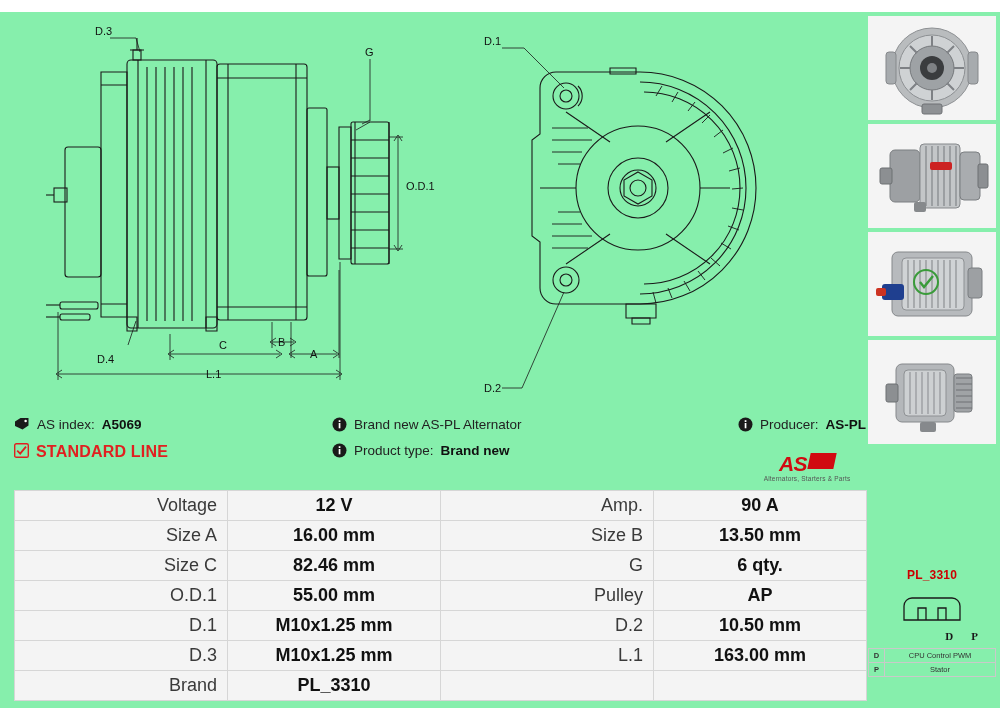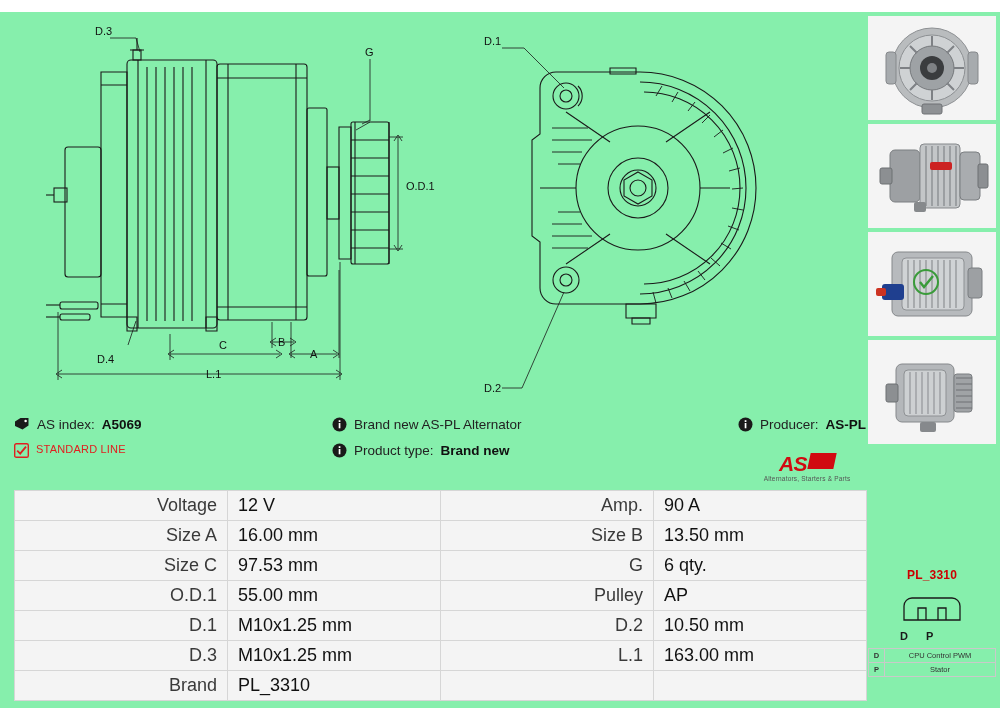--- a/index.html
+++ b/index.html
@@ -67,23 +67,24 @@
     margin-bottom: 4px;
   }
   .plug-draw {
     width: 128px; height: 50px;
     position: relative;
   }
   .plug-dp {
     font-size: 11px;
     font-weight: bold;
     letter-spacing: 18px;
-    text-align: left;
+    text-align: right;
     margin-top: -6px;
     padding-left: 32px;
+    font-family: Liberation Serif, serif;
   }
   .plug-legend {
     margin-top: 6px;
     width: 128px;
     border-collapse: collapse;
     font-size: 7.5px;
   }
   .plug-legend td {
     border: 1px solid #c9c9c9;
     padding: 2px 3px;
@@ -113,22 +114,22 @@
   .info-line .lbl { color: #222; }
   .info-line .val { font-weight: bold; color: #111; }
   .tag-icon, .info-icon, .check-icon {
     display: inline-flex;
     align-items: center;
     justify-content: center;
     flex: 0 0 auto;
   }
   .std-line {
     color: #e02020;
-    font-weight: normal;
-    font-size: 11px;
+    font-weight: bold;
+    font-size: 16px;
     letter-spacing: .2px;
   }
 
   
   .aspl-logo {
     position: absolute;
     right: 0; top: 36px;
     width: 118px;
     text-align: center;
   }
@@ -175,23 +176,23 @@
     height: 30px;
     padding: 0 10px;
     background: #f4f4f4;
   }
   .spec td.k {
     text-align: right;
     color: #3a3a3a;
     width: 213px;
   }
   .spec td.v {
-    text-align: left;
+    text-align: center;
     color: #111;
-    font-weight: normal;
+    font-weight: bold;
     width: 213px;
   }
   .spec td.empty { background: #f4f4f4; }
 </style>
 </head>
 <body>
 
 <div id="root">
 
   <div class="drawings">
@@ -508,21 +509,21 @@
         <td class="v">90 A</td>
       </tr>
       <tr>
         <td class="k">Size A</td>
         <td class="v">16.00 mm</td>
         <td class="k">Size B</td>
         <td class="v">13.50 mm</td>
       </tr>
       <tr>
         <td class="k">Size C</td>
-        <td class="v">97.53 mm</td>
+        <td class="v">82.46 mm</td>
         <td class="k">G</td>
         <td class="v">6 qty.</td>
       </tr>
       <tr>
         <td class="k">O.D.1</td>
         <td class="v">55.00 mm</td>
         <td class="k">Pulley</td>
         <td class="v">AP</td>
       </tr>
       <tr>

